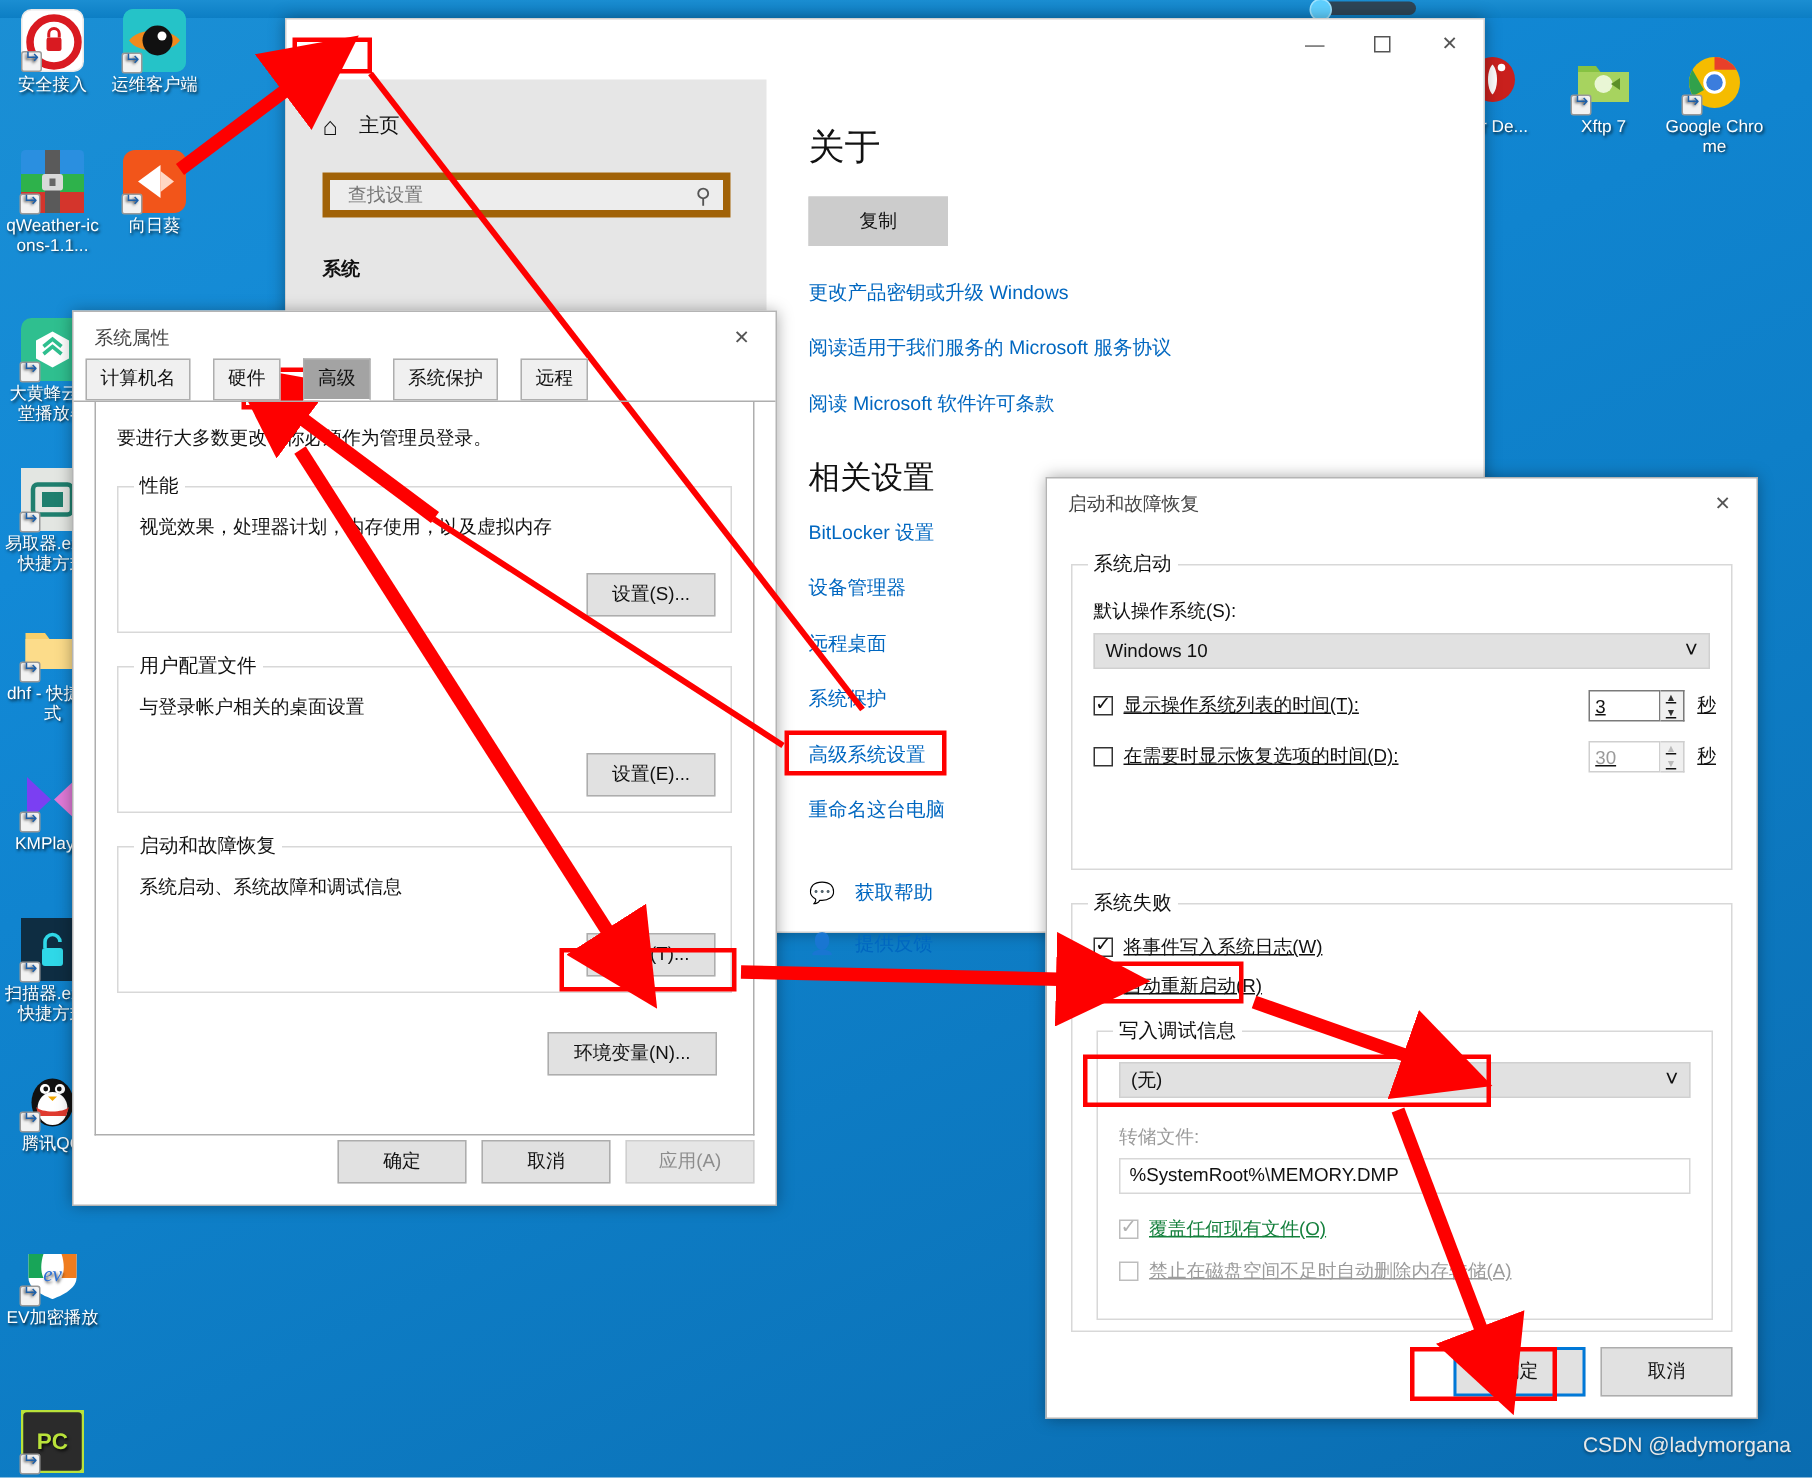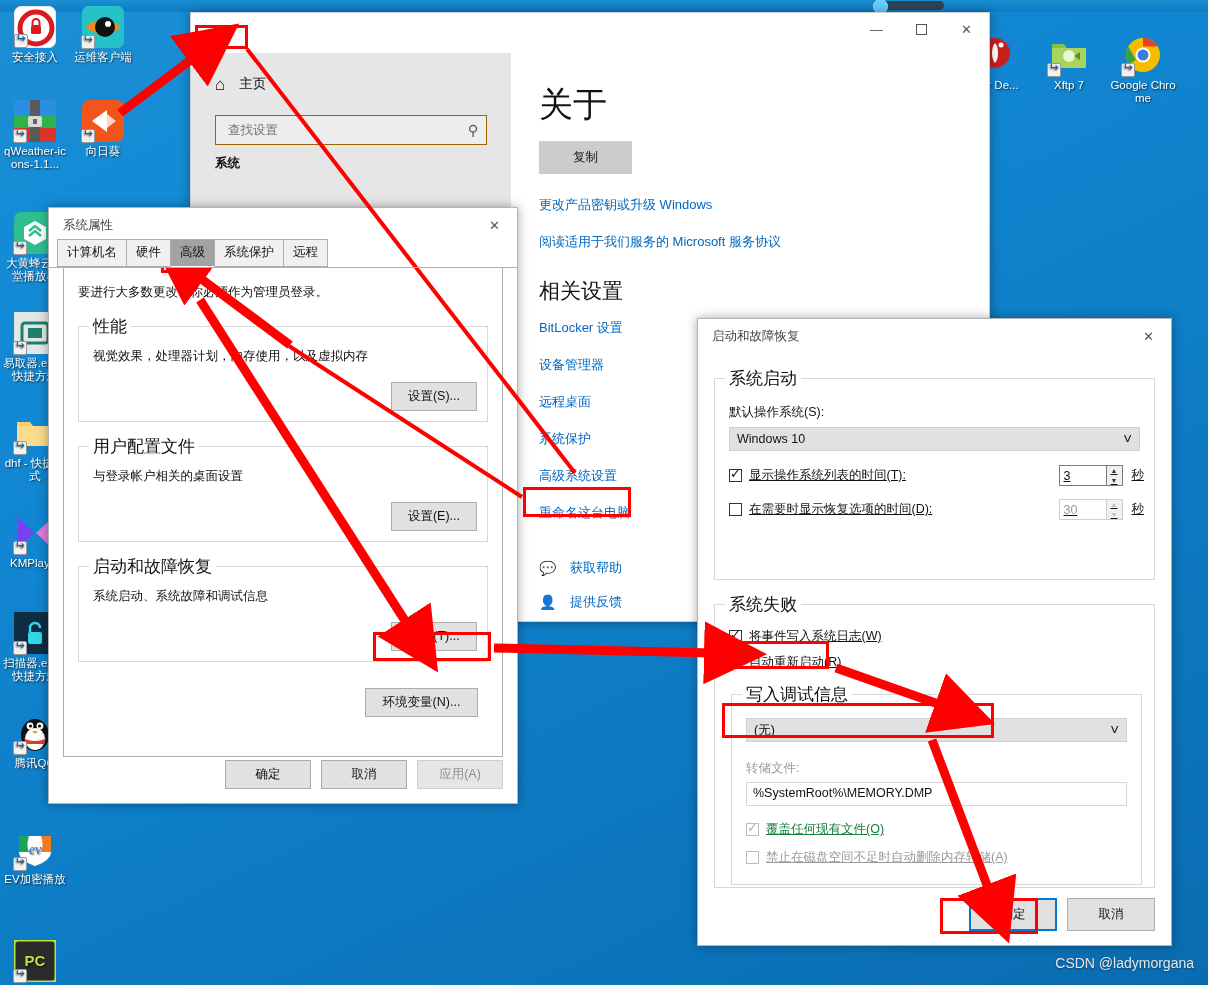--- a/index.html
+++ b/index.html
@@ -32,49 +32,49 @@
   .winbtn { width:45px; height:32px; display:flex; align-items:center; justify-content:center;
             color:#555; font-size:13px; }
   
   #settings { left:190px; top:12px; width:800px; height:610px; background:#fff;
               border:1px solid #cfcfcf; }
   #settings-titlebar { height:40px; position:relative; display:flex; justify-content:flex-end; }
   #settings-body { display:flex; height:570px; }
   #settings-left { width:320px; background:#e6e6e6; padding:22px 24px 0 24px; }
   .home-row { display:flex; align-items:center; gap:14px; color:#111; font-size:13.5px; margin-bottom:22px; }
   .home-ico { font-size:17px; line-height:1; }
-  #search-box { height:30px; background:#ededed; border:1px solid #a16207; display:flex;
-                align-items:center; padding:0 8px 0 10px; margin-bottom:10px; }
+  #search-box { height:30px; background:#ededed; border:5px solid #a16207; display:flex;
+                align-items:center; padding:0 8px 0 10px; margin-bottom:26px; }
   #search-box input { border:0; outline:0; background:transparent; flex:1; font-size:12.5px;
                       color:#6a6a6a; font-family:inherit; }
   .grp-title { font-size:12.5px; font-weight:bold; color:#111; }
   #settings-right { flex:1; padding:34px 0 0 28px; position:relative; }
-  #about-h1 { font-size:34px; color:#111; font-weight:normal; margin:0 0 20px 0; line-height:1; }
+  #about-h1 { font-size:24px; color:#111; font-weight:normal; margin:0 0 20px 0; line-height:1; }
   #copy-btn { background:#cccccc; border:1px solid #cccccc; font-size:12.5px; color:#111;
               padding:7px 0; width:93px; text-align:center; margin-bottom:22px; font-family:inherit; }
   .blue-link { color:#0067c0; font-size:13px; display:block; margin-bottom:19px; text-decoration:none; }
   #rel-h2 { font-size:21px; color:#111; margin:26px 0 14px 0; font-weight:normal; }
   .rel-link { color:#0067c0; font-size:13px; display:block; margin-bottom:19px; text-decoration:none; }
   .help-row { display:flex; align-items:center; gap:13px; margin-bottom:16px; }
   .help-row .hico { width:18px; text-align:center; font-size:14px; color:#222; }
   .help-row .htxt { color:#0067c0; font-size:13px; }
   
   #sysprop { left:48px; top:207px; width:470px; height:597px; border:1px solid #b4b4b4; }
   #sysprop-titlebar { height:34px; display:flex; align-items:center; padding-left:14px;
                       justify-content:space-between; }
   #sysprop-tabs { display:flex; padding-left:8px; height:26px; align-items:flex-end;
-                  border-bottom:1px solid #aeaeae; position:relative; z-index:2; }
+                  border-bottom:1px solid #aeaeae; position:relative; z-index:2;gap:16px; }
   .tab { font-size:12.5px; color:#111; padding:4px 9px 5px; border:1px solid #aeaeae;
          background:#f0f0f0; margin-right:-1px; }
   .tab.active { background:#a3a3a3; border-bottom:1px solid #fff; position:relative; z-index:3; }
   #sysprop-page { margin:0 14px; border:1px solid #aeaeae; border-top:none; height:489px;
                   padding:16px 14px 0; background:#fff; position:relative; }
   .note { font-size:12.5px; color:#111; margin-bottom:14px; }
   fieldset.grp { border:1px solid #d8d8d8; margin:0 0 13px 0; padding:4px 10px 12px; position:relative; }
-  fieldset.grp legend { font-size:17px; color:#111; padding:0 4px; }
+  fieldset.grp legend { font-size:13px; color:#111; padding:0 4px; }
   .grp-desc { font-size:12.5px; color:#111; margin:6px 0 0 4px; }
   .btn { background:#e1e1e1; border:1px solid #adadad; font-size:12.5px; color:#111;
          padding:5px 0; width:86px; text-align:center; font-family:inherit; }
   .btn.disabled { color:#8d8d8d; background:#e6e6e6; border-color:#cfcfcf; }
   .btn-right { position:absolute; right:10px; }
   #sysprop-footer { position:absolute; right:14px; bottom:14px; display:flex; gap:10px; }
   
   #startrec { left:697px; top:318px; width:475px; height:628px; border:1px solid #b4b4b4; }
   #startrec-titlebar { height:34px; display:flex; align-items:center; justify-content:space-between;
                        padding-left:14px; }
@@ -334,20 +334,21 @@
         <span style="color:#555;font-size:14px">⚲</span>
       </div>
       <div class="grp-title">系统</div>
     </div>
 
     <div id="settings-right">
       <h1 id="about-h1">关于</h1>
       <button id="copy-btn">复制</button>
       <a class="blue-link" href="#">更改产品密钥或升级 Windows</a>
       <a class="blue-link" href="#">阅读适用于我们服务的 Microsoft 服务协议</a>
+      <a class="blue-link" href="#">阅读 Microsoft 软件许可条款</a>
 
       <h2 id="rel-h2">相关设置</h2>
       <a class="rel-link" href="#">BitLocker 设置</a>
       <a class="rel-link" href="#">设备管理器</a>
       <a class="rel-link" href="#">远程桌面</a>
       <a class="rel-link" href="#">系统保护</a>
       <a class="rel-link" href="#">高级系统设置</a>
       <a class="rel-link" href="#">重命名这台电脑</a>
 
       <div style="height:18px"></div>

